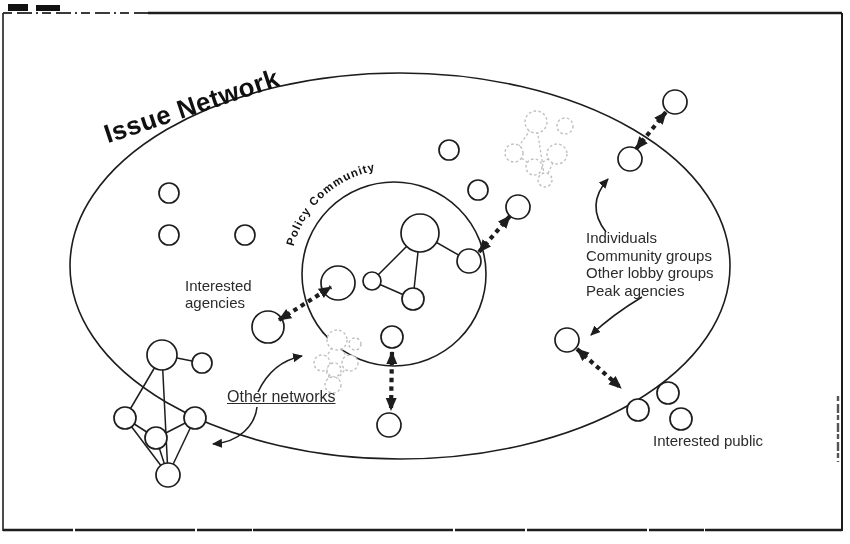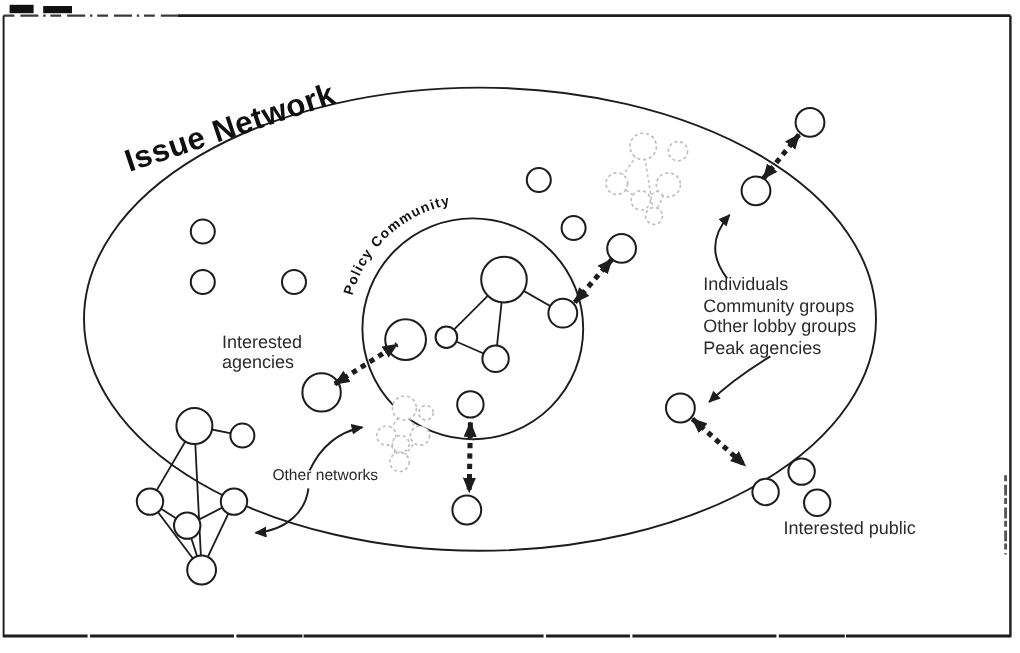--- a/index.html
+++ b/index.html
@@ -8,21 +8,21 @@
     font-family:"Liberation Sans", sans-serif;
   }
   .stage svg{position:absolute;left:0;top:0;}
   .lbl{position:absolute;color:#2b2b2b;white-space:nowrap;}
   .title{
     position:absolute;left:110px;top:118px;height:32px;line-height:32px;
     font-weight:bold;font-size:26px;letter-spacing:.5px;color:#101010;
     transform:rotate(-18.5deg);transform-origin:0 100%;white-space:nowrap;
   }
   .gov{left:185px;top:277px;font-size:15px;line-height:17px;}
-  .othernet{left:227px;top:388px;font-size:13px;}
+  .othernet{left:227px;top:388px;font-size:16px;text-decoration:underline;}
   .actors{left:586px;top:229px;font-size:15px;line-height:17.6px;}
   .public{left:653px;top:432px;font-size:15px;}
 </style>
 </head>
 <body>
 
 <div class="stage">
 
   <svg id="diagram" width="850" height="544" viewBox="0 0 850 544">
       <defs>

